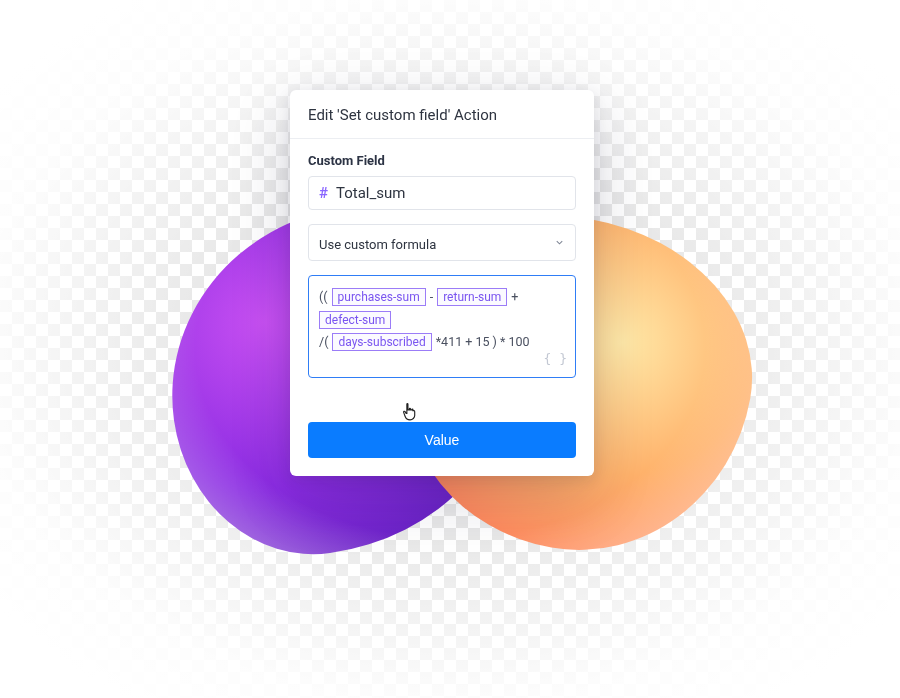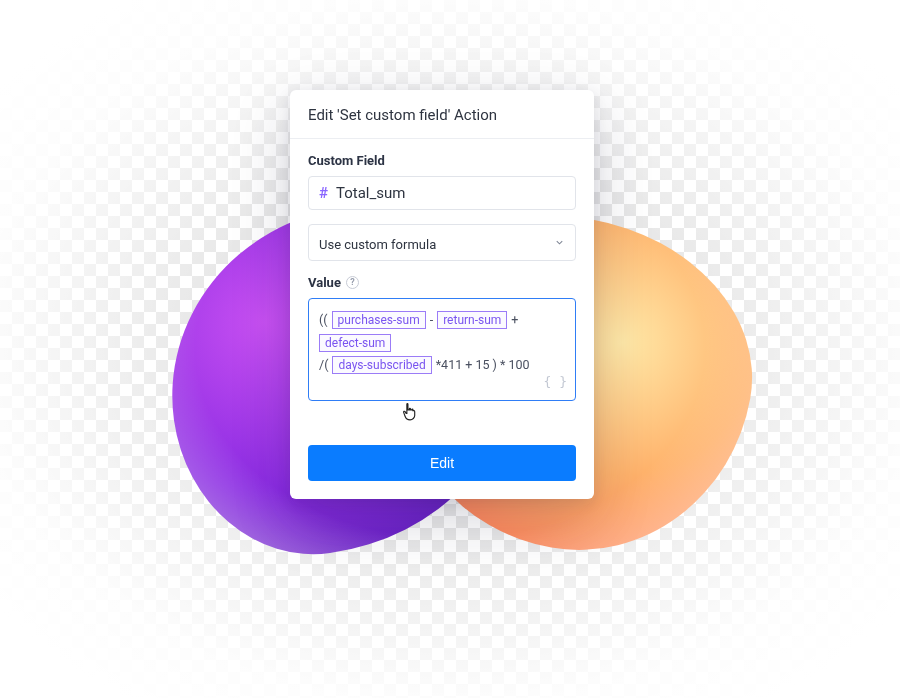--- a/index.html
+++ b/index.html
@@ -230,43 +230,39 @@
         <span class="select-value">Use custom formula</span>
         <span class="chevron">
           <svg width="11" height="11" viewBox="0 0 24 24" fill="none" stroke="currentColor" stroke-width="2.2">
               <polyline points="6 9 12 15 18 9"></polyline>
             </svg>
         </span>
       </div>
     </div>
 
     <div class="field-group">
-      <div class="field-label">
-        <span>Value</span>
-        <span class="help-icon">?</span>
-      </div>
       <div class="formula-box">
         <div class="formula-line">
           <span class="op">((</span>
           <span class="token">purchases-sum</span>
           <span class="op">-</span>
           <span class="token">return-sum</span>
           <span class="op">+</span>
           <span class="token">defect-sum</span>
         </div>
         <div class="formula-line">
           <span class="op">/(</span>
           <span class="token">days-subscribed</span>
           <span class="lit">*411 + 15 ) * 100</span>
         </div>
         <span class="braces-icon">{ }</span>
       </div>
     </div>
 
   </div>
-  <button class="save-btn">Edit</button>
+  <button class="save-btn">Value</button>
 </div>
 
 <div class="cursor-hand">
   <svg width="18" height="20" viewBox="0 0 24 28" fill="#fff" stroke="#222" stroke-width="1.6">
     <path d="M9 3 C9 2 10.5 2 10.5 3 L10.5 11 L12.5 11 L12.5 9.5 C12.5 8.5 14 8.5 14 9.5 L14 11 L16 11 L16 10.5 C16 9.5 17.5 9.5 17.5 10.5 L17.5 12 L19 12 C19 12 20 12 20 13.5 L20 19 C20 22 17 25 13.5 25 C10 25 7.5 23 6.5 20 L4.5 14.5 C4 13.2 5.8 12.3 6.5 13.5 L8 16 L9 16 Z"></path>
   </svg>
 </div>
 
 </body></html>

